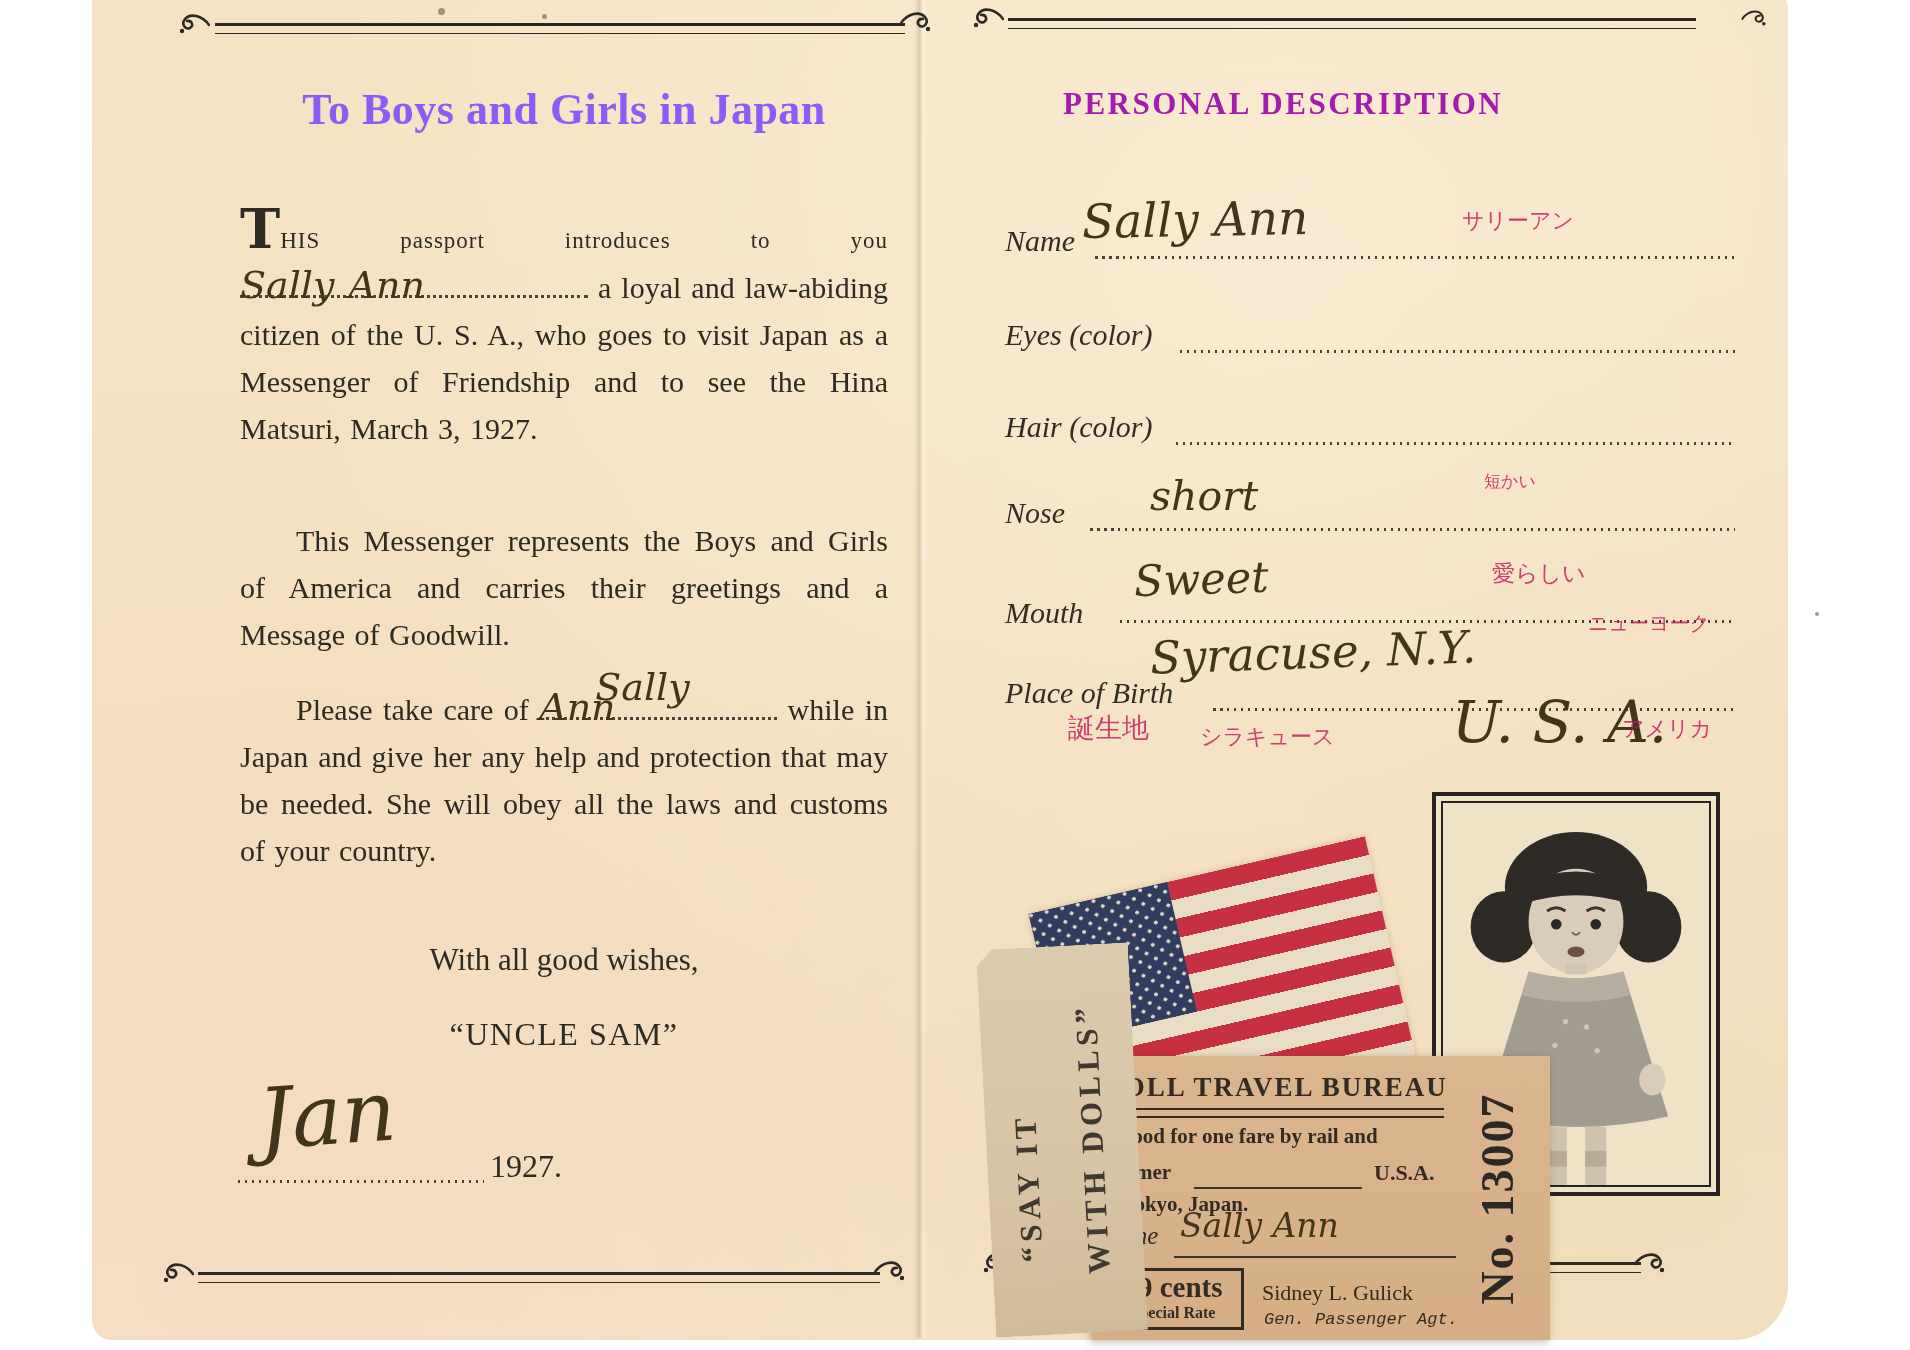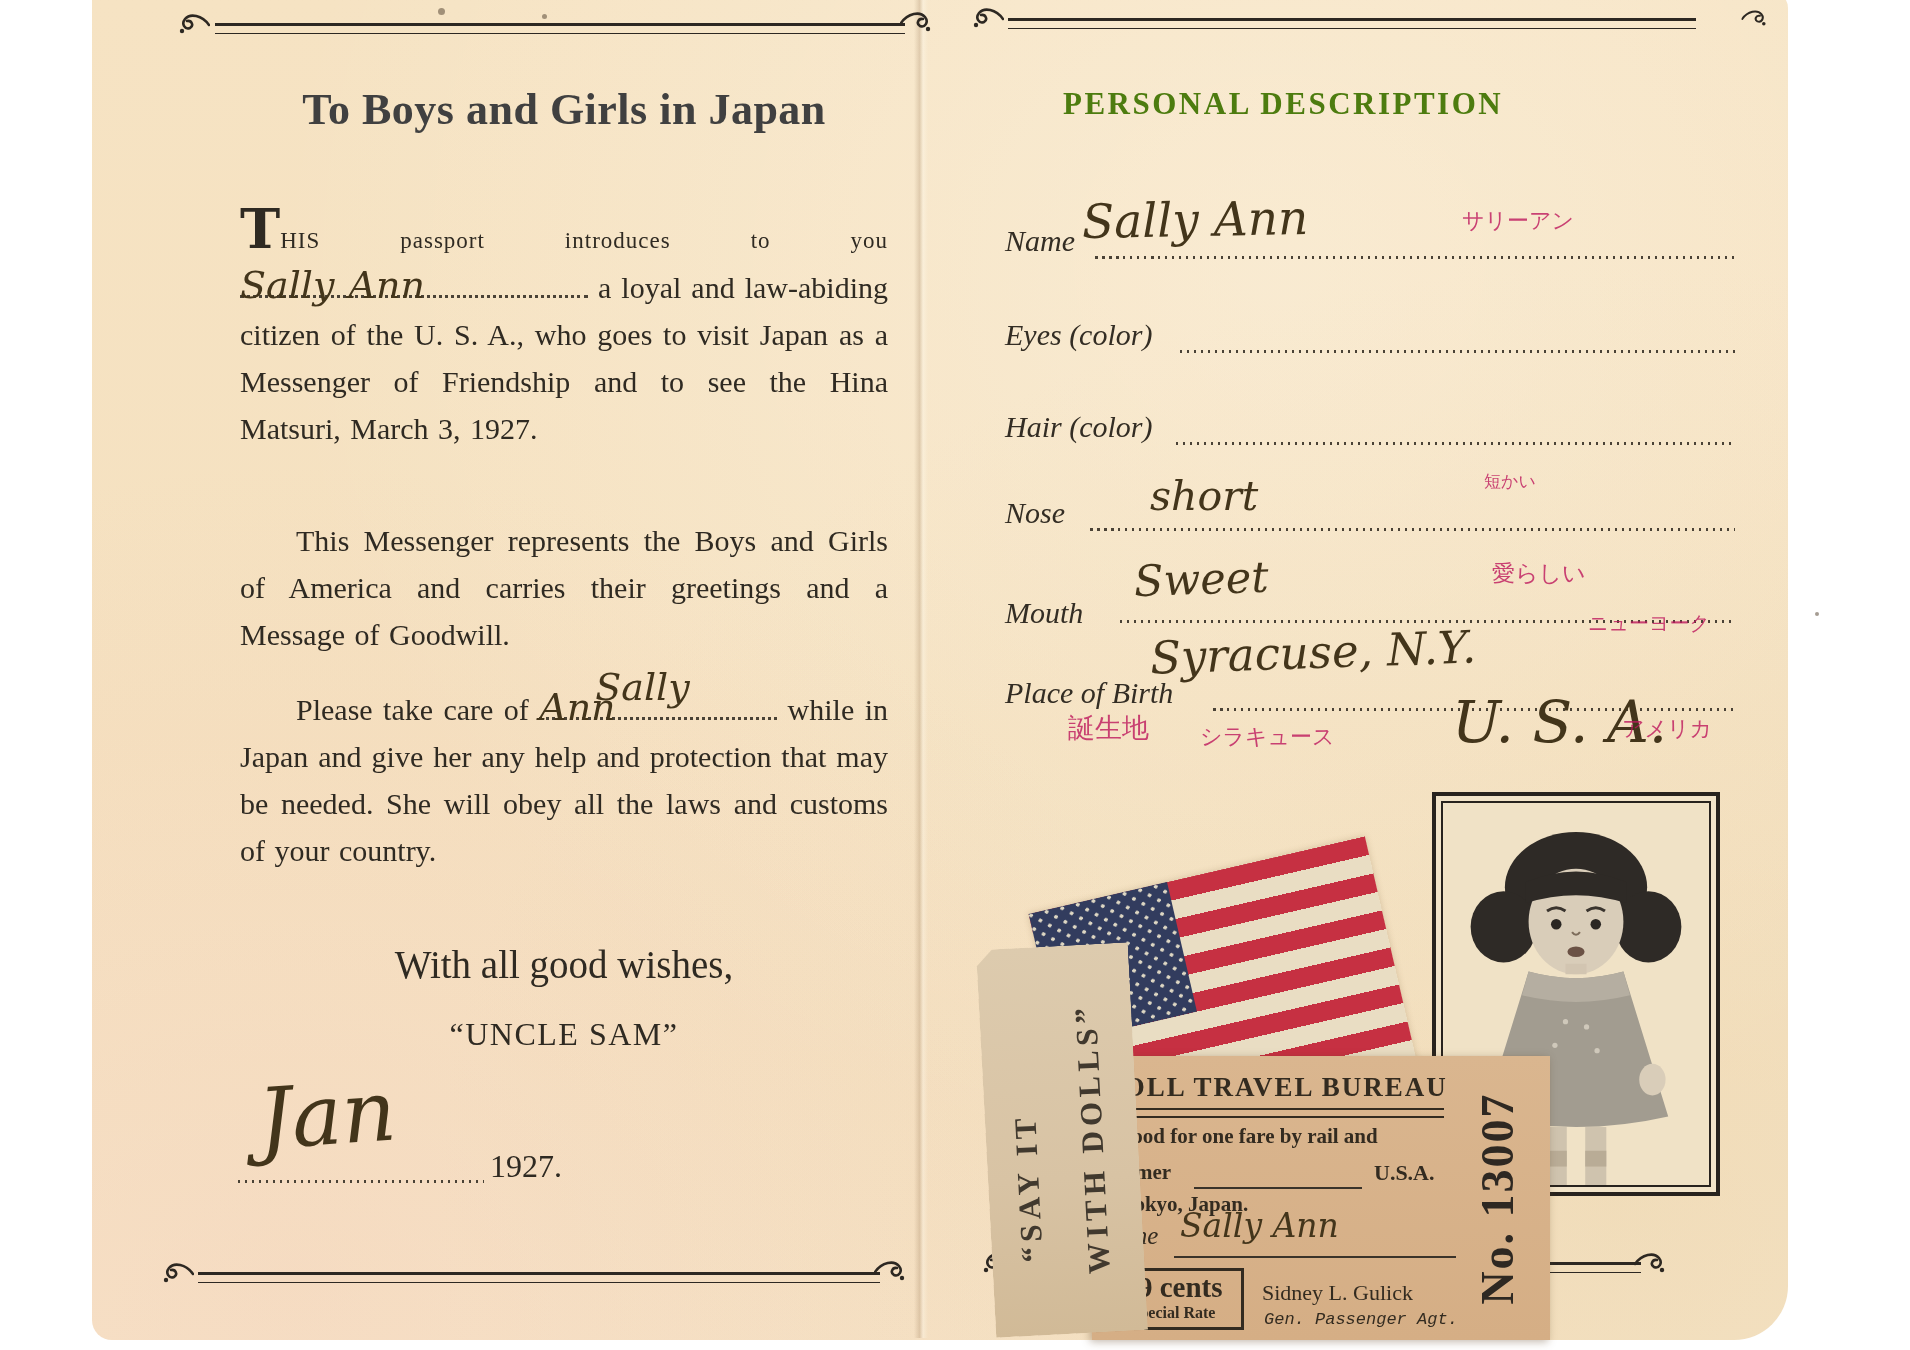--- a/index.html
+++ b/index.html
@@ -16,21 +16,21 @@
         background:linear-gradient(90deg,transparent,rgba(138,103,66,0.22) 40%,rgba(255,255,246,0.30) 65%,transparent);}
   .speck{position:absolute;border-radius:50%;background:#5b4a38;opacity:.55;}
 
   .rule{position:absolute;height:7px;border-top:3px solid #2d2822;border-bottom:1px solid #2d2822;z-index:1;}
   .orn{position:absolute;z-index:1;}
   .orn.flip{transform:scaleX(-1);}
   .orn.small{transform:scale(.8);}
   .orn.small.flip{transform:scale(.8) scaleX(-1);}
 
   .page-title{position:absolute;left:240px;top:84px;width:648px;text-align:center;
-        font-size:44px;font-weight:bold;color:#404040;letter-spacing:.5px;}
+        font-size:44px;font-weight:bold;color:#8b5cf6;letter-spacing:.5px;}
   .body-text{position:absolute;left:240px;width:648px;font-size:30px;line-height:47px;
         color:#2f2a22;text-align:justify;word-spacing:2px;}
   .indent{text-indent:56px;}
   .initial{font-family:"DejaVu Serif",serif;font-size:54px;font-weight:bold;line-height:0;}
   .opening-caps{font-size:23px;letter-spacing:1px;}
   .hand{font-family:"DejaVu Serif",serif;font-style:italic;color:#43351b;}
   .hand-inline{display:inline-block;font-size:38px;line-height:20px;border-bottom:3px dotted #4a4236;}
   .centered-line{position:absolute;left:240px;width:648px;text-align:center;color:#2f2a22;}
   .dotline{position:absolute;height:3px;z-index:0;
         background-image:repeating-linear-gradient(90deg,#4a4236 0 2.5px,transparent 2.5px 7px);}
@@ -151,28 +151,28 @@
   </div>
 
   <div class="body-text indent" style="top:517px;">This Messenger represents the Boys and Girls of America and carries their greetings and a Message of Goodwill.</div>
 
   <div class="body-text indent" style="top:677px;">
     <span>Please take care of</span>
     <span class="hand hand-inline" style="width:238px;">Sally Ann</span>
     <span>while in Japan and give her any help and protection that may be needed. She will obey all the laws and customs of your country.</span>
   </div>
 
-  <div class="centered-line" style="top:942px;font-size:39px;">With all good wishes,</div>
+  <div class="centered-line" style="top:942px;font-size:31px;">With all good wishes,</div>
   <div class="centered-line" style="top:1016px;font-size:32px;letter-spacing:1.5px;">“UNCLE SAM”</div>
 
   <div class="hand sig-month">Jan</div>
   <div class="dotline" style="left:238px;top:1180px;width:246px;"></div>
   <div class="sig-year">1927.</div>
 
-  <div class="label" style="left:1063px;top:86px;font-style:normal;font-weight:bold;font-size:31px;letter-spacing:2.5px;color:#4d7c0f;">PERSONAL DESCRIPTION</div>
+  <div class="label" style="left:1063px;top:86px;font-style:normal;font-weight:bold;font-size:31px;letter-spacing:2.5px;color:#a21caf;">PERSONAL DESCRIPTION</div>
 
   <div>
     <span class="label" style="left:1005px;top:224px;">Name</span>
     <div class="dotline" style="left:1095px;top:256px;width:640px;"></div>
     <span class="hand hand-abs" style="left:1082px;top:192px;font-size:47px;transform:rotate(-1deg);">Sally Ann</span>
     <span class="pencil" style="left:1462px;top:206px;font-size:22px;">サリーアン</span>
   </div>
 
   <div>
     <span class="label" style="left:1005px;top:318px;">Eyes (color)</span>

